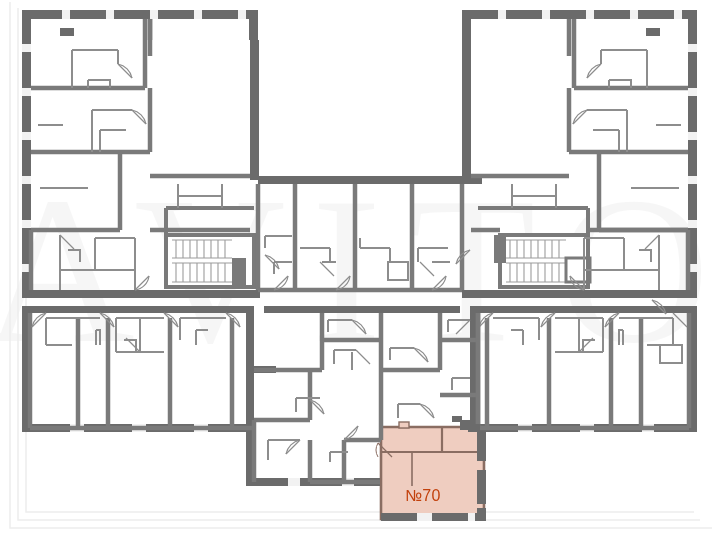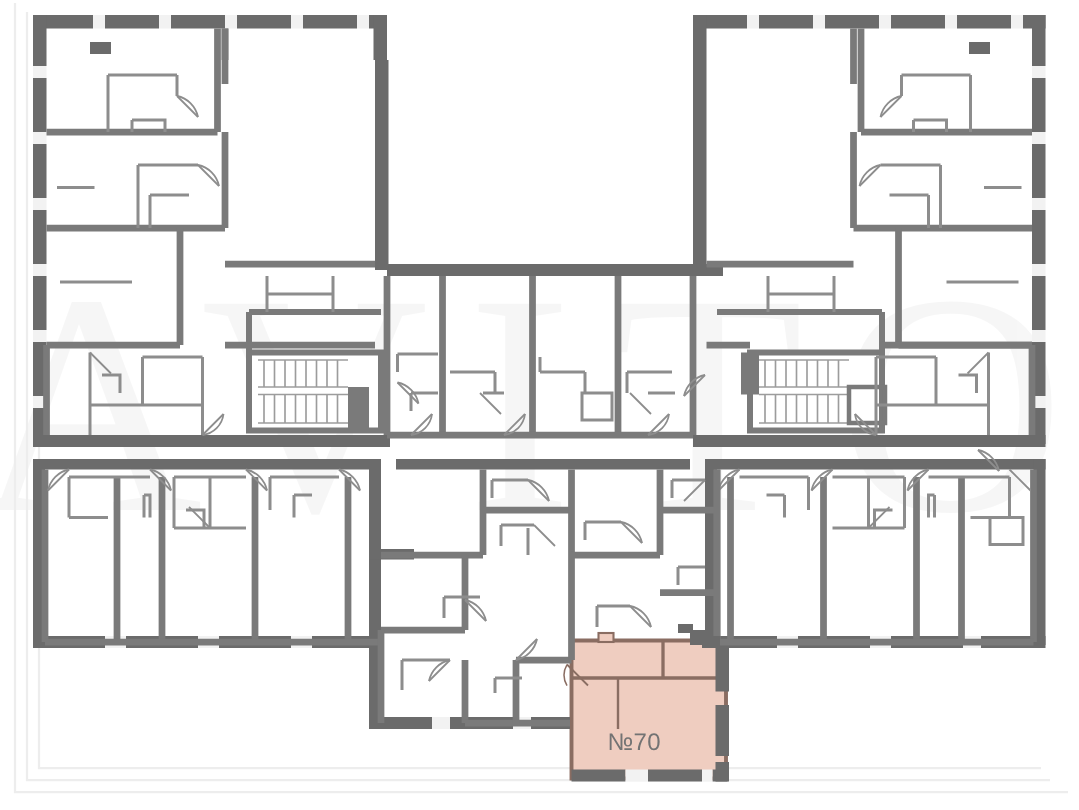--- a/index.html
+++ b/index.html
@@ -23,21 +23,21 @@
     letter-spacing:26px;
     color:#000;
     opacity:0.030;
     white-space:nowrap;
     font-weight:400;
   }
   .unit-label{
     position:absolute;
     font-family:"Liberation Sans", sans-serif;
     font-size:16px;
-    color:#737373;
+    color:#c2410c;
     letter-spacing:0.2px;
     white-space:nowrap;
   }
 </style>
 </head>
 <body>
 
 <div id="stage">
 
   <div class="wm">

